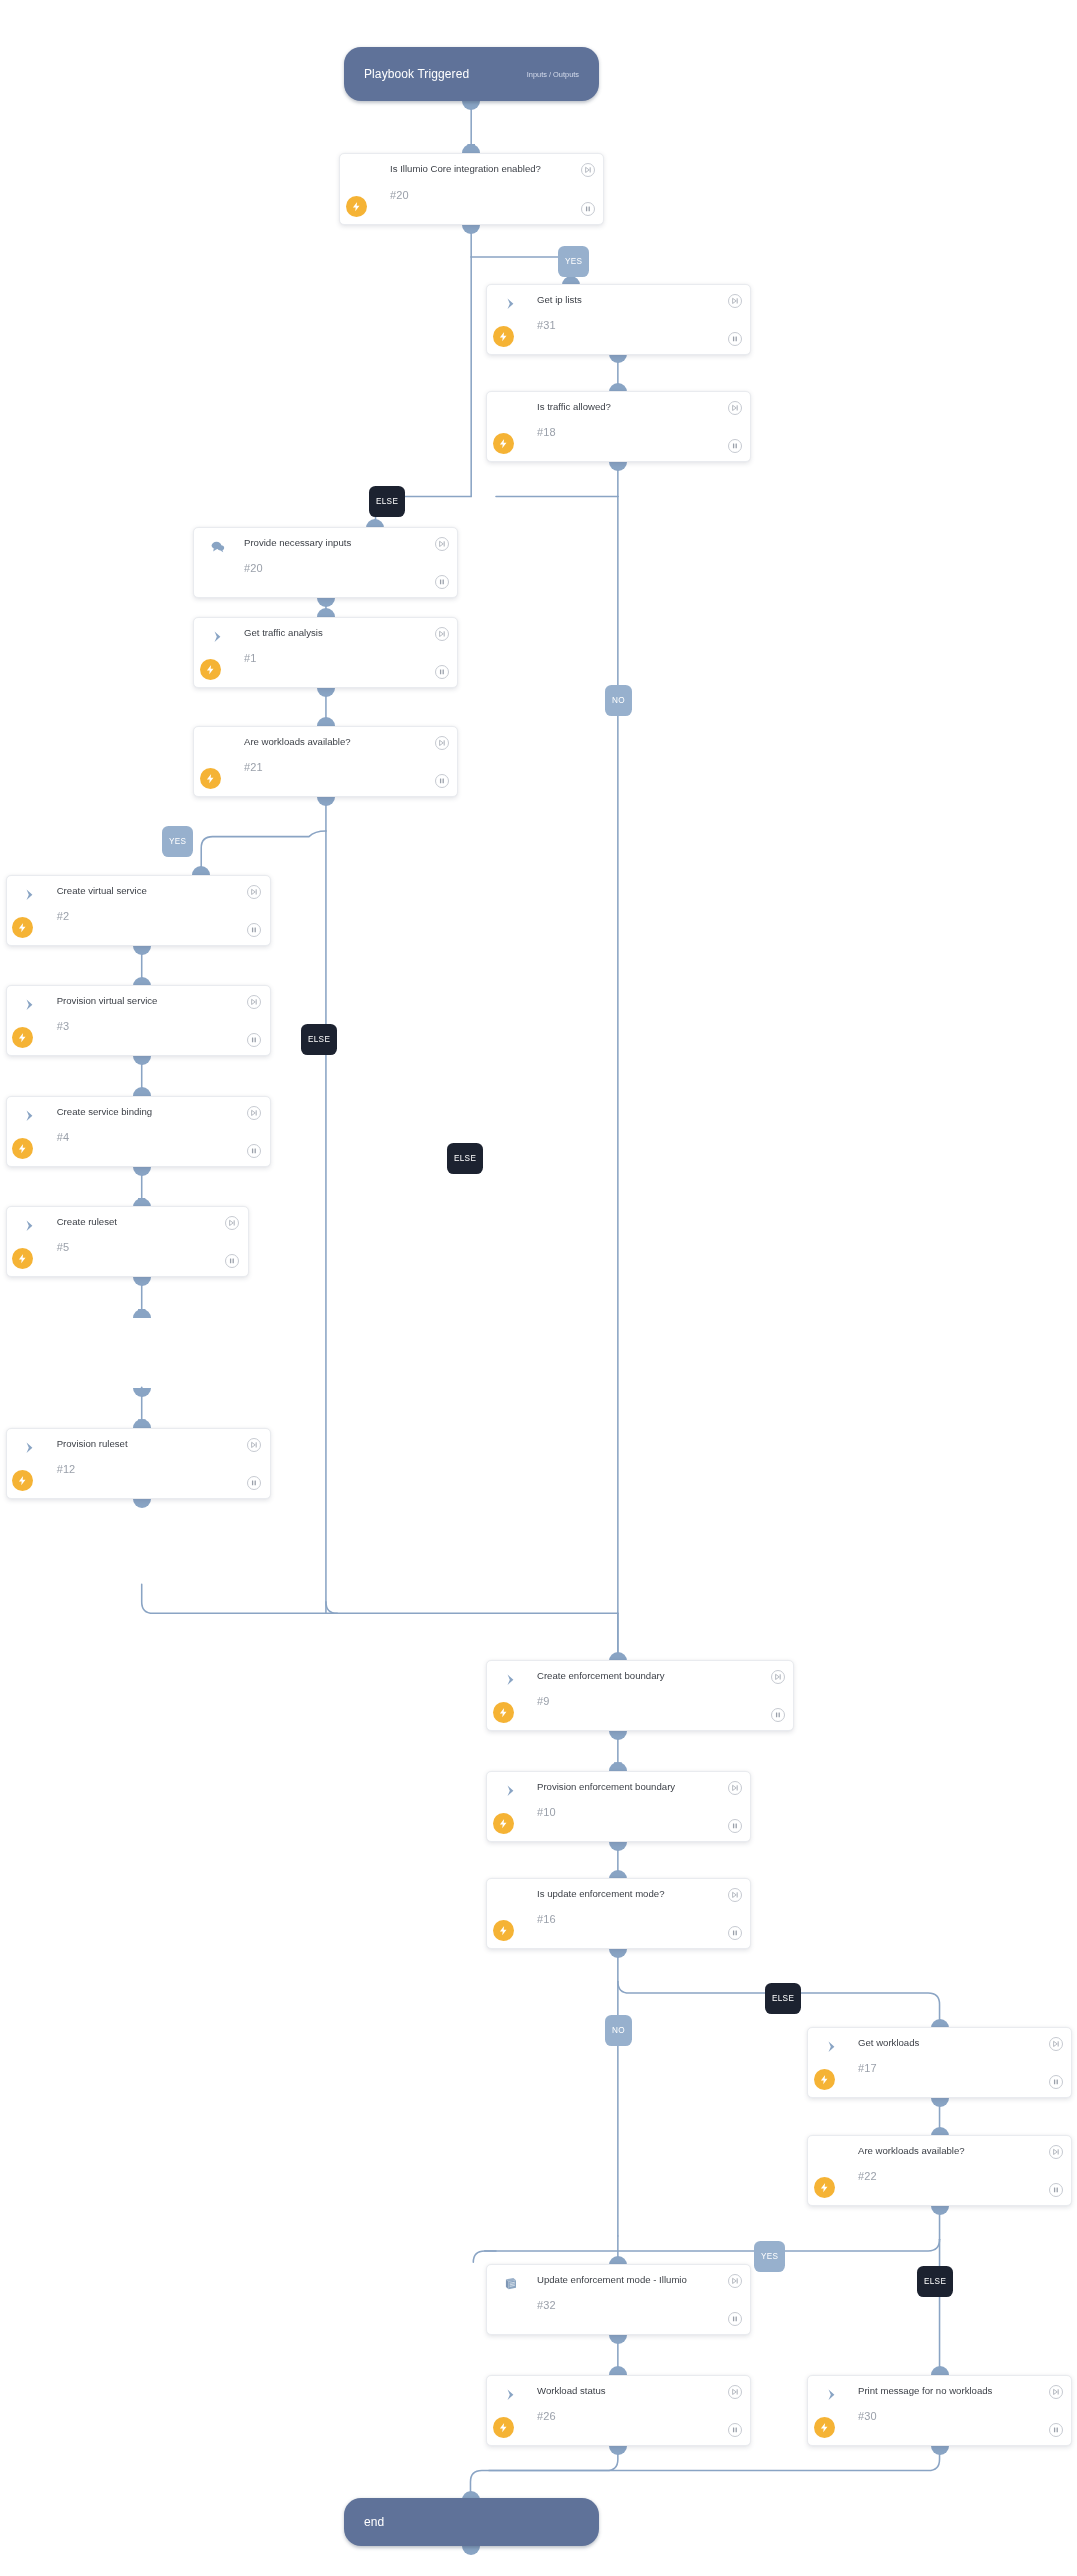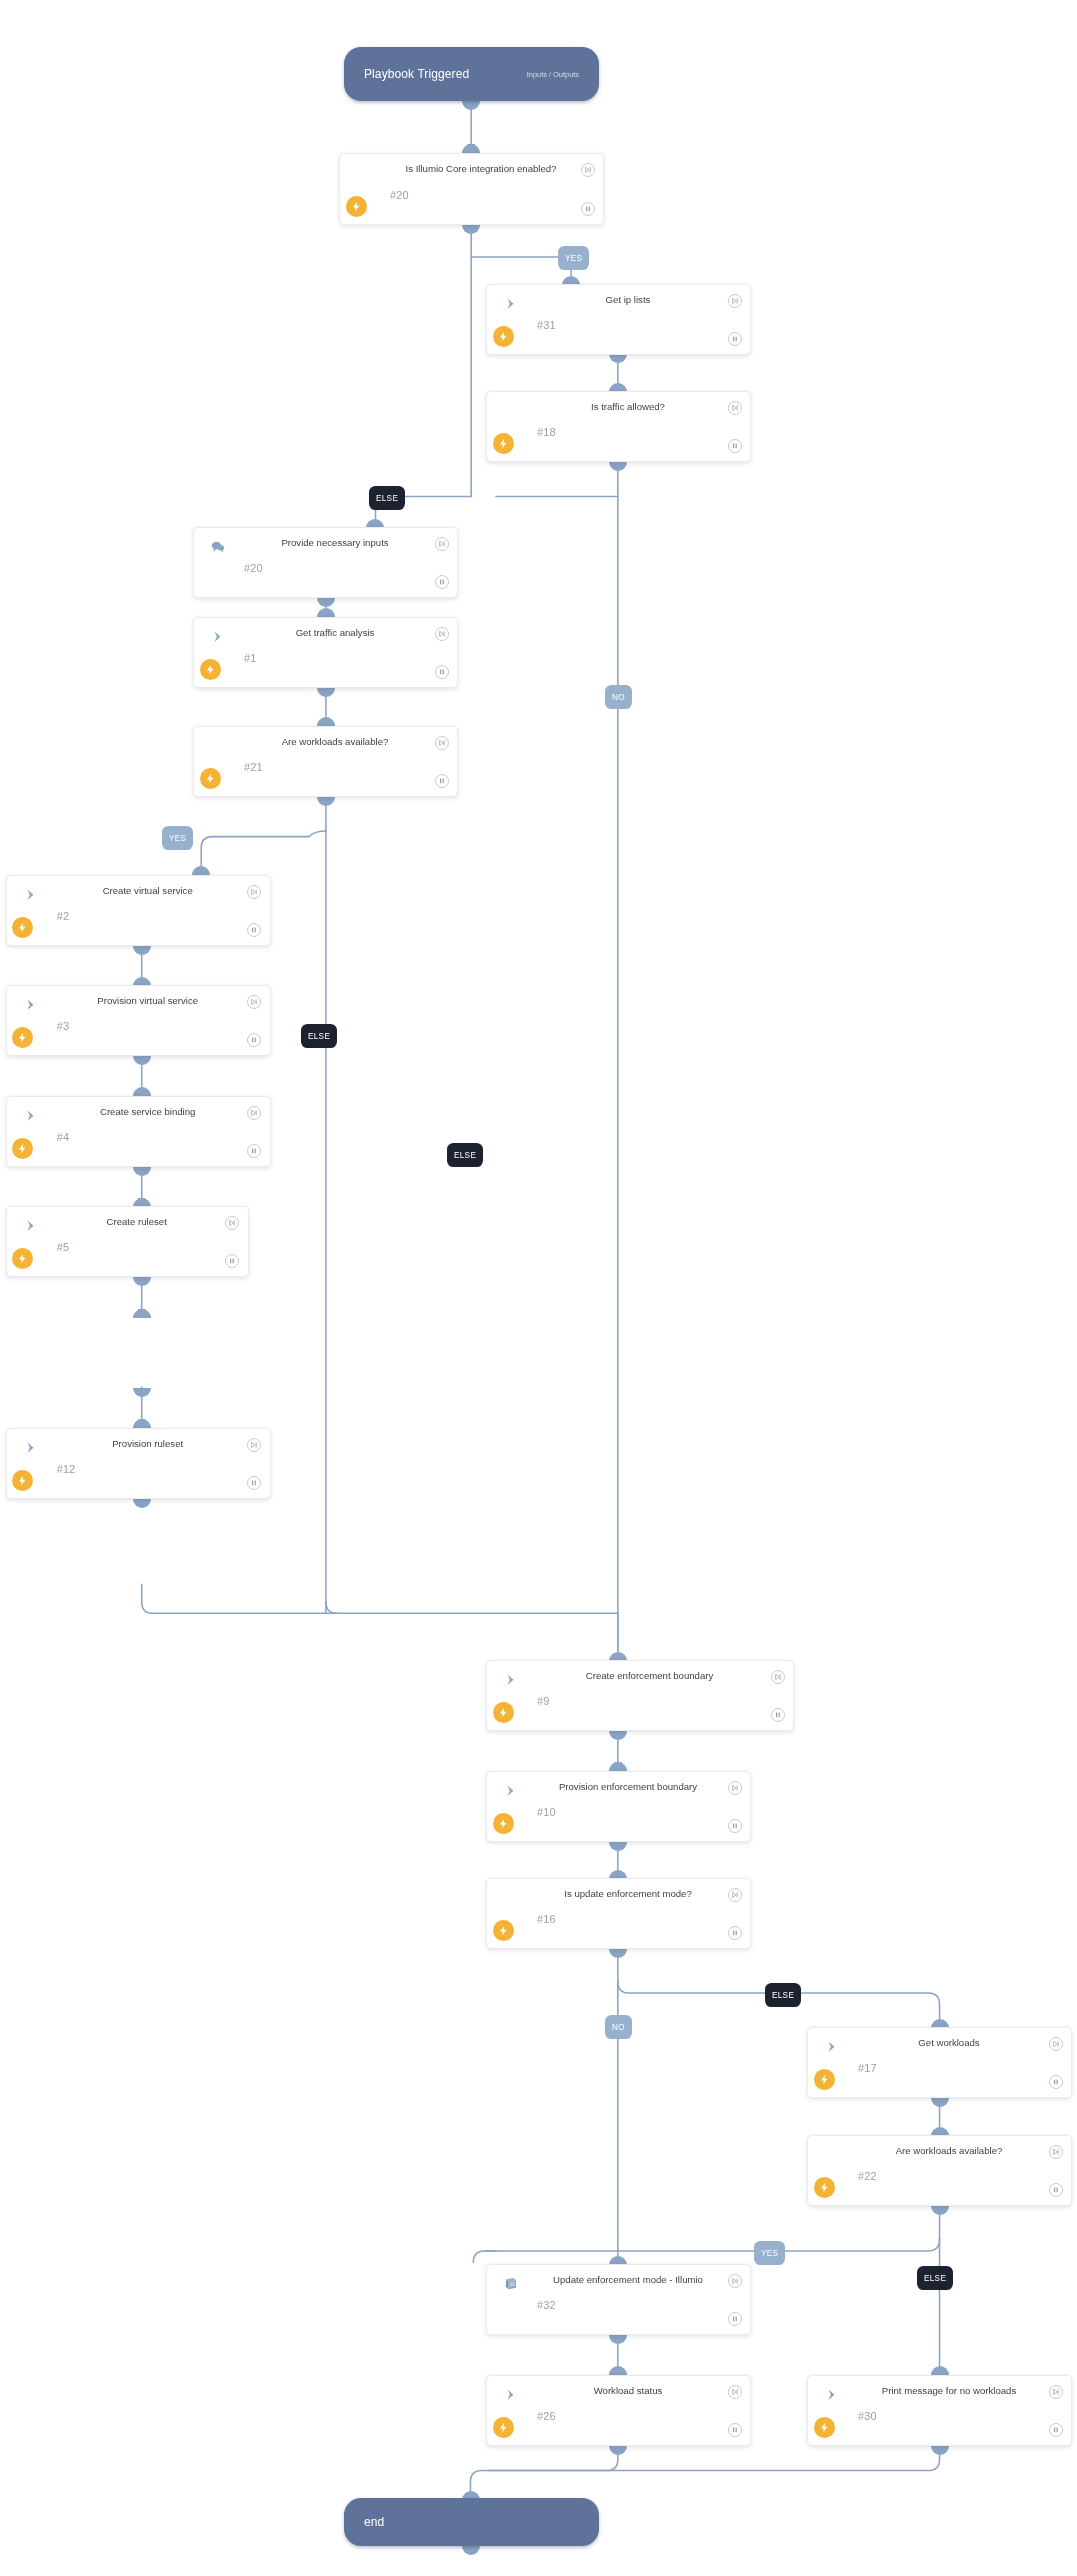--- a/index.html
+++ b/index.html
@@ -53,21 +53,20 @@
     z-index: 5;
     background: #ffffff;
     border: 0.7px solid #e9ebef;
     border-radius: 5px;
     box-shadow: 0 1.4px 4.3px rgba(60,72,95,0.13), 0 0 0 0.4px rgba(0,0,0,0.015);
   }
   .node-body {
     position: relative;
     width: 100%; height: 100%;
     padding: 8.5px 0 0 0;
-    text-align: center;
   }
   .node-title {
     position: absolute;
     left: 50px;
     top: 9.2px;
     right: 31px;
     font-size: 9.6px;
     line-height: 12.8px;
     color: #3b3f46;
     word-wrap: break-word;
@@ -132,21 +131,21 @@
 
   
   .blabel {
     position: absolute;
     z-index: 6;
     display: flex; align-items: center; justify-content: center;
     border-radius: 6.4px;
     font-size: 8.2px;
     letter-spacing: 0.3px;
     color: #ffffff;
-    height: 24px;
+    height: 31px;
     padding: 8px 7px;
     min-width: 25.5px;
   }
   .blabel.cond  { background: #97b0cd; }
   .blabel.other { background: #1c2230; }
 </style>
 </head>
 <body>
 
 <div id="canvas">

